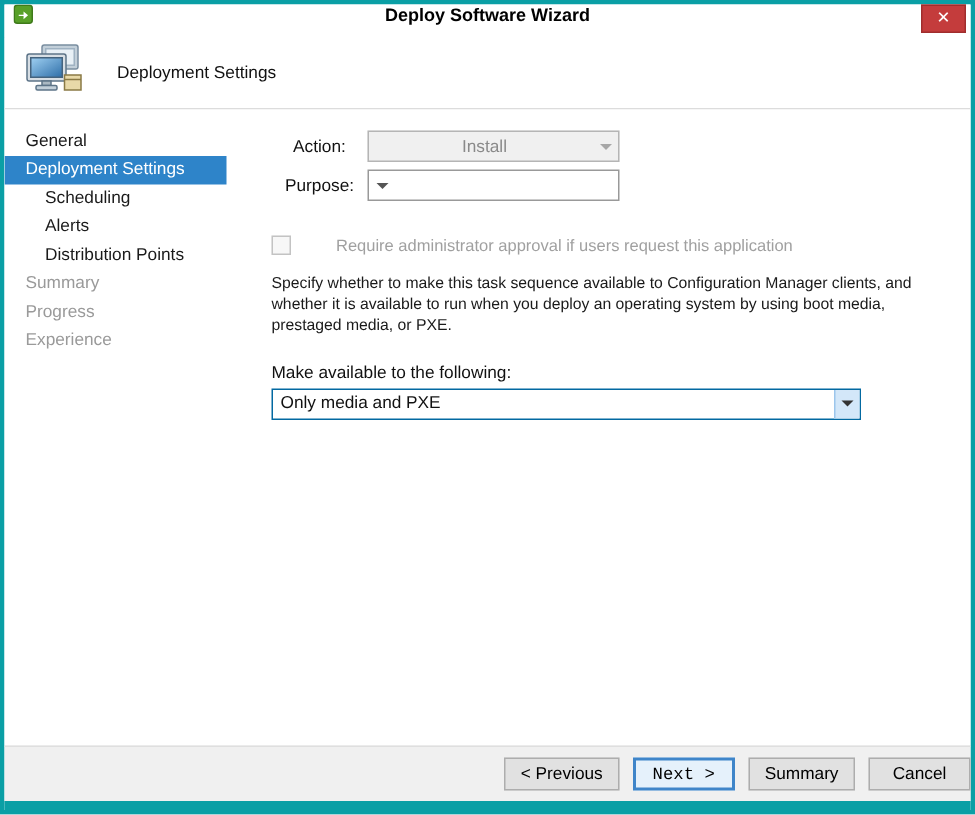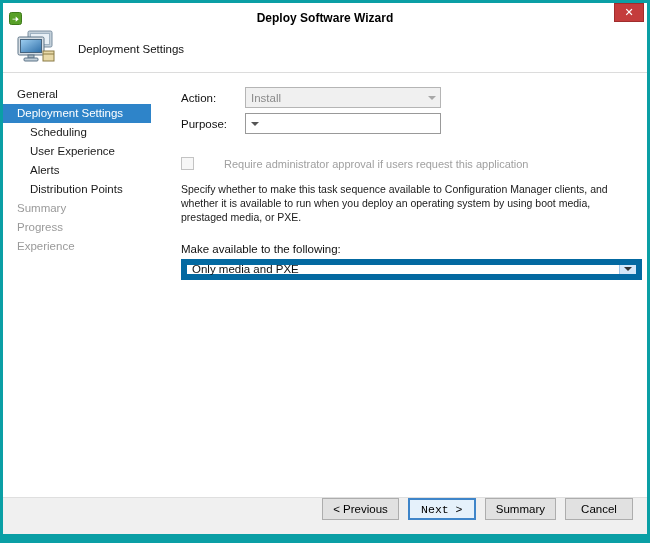--- a/index.html
+++ b/index.html
@@ -9,21 +9,21 @@
   .window{
     width:650px; height:543px;
     border:3px solid #0a9fa5;
     background:#fff;
     display:flex; flex-direction:column;
     position:relative;
   }
 
   
   .titlebar{ height:22px; flex:0 0 auto; position:relative;
-    display:flex; align-items:flex-end; background:#fff; }
+    display:flex; align-items:flex-start; background:#fff; }
   .title-icon{ margin-left:6px; display:flex; align-items:center; }
   .titlebar .title{ position:absolute; left:0; right:0; text-align:center;
     font-size:12px; font-weight:700; color:#000; }
   .close-btn{ position:absolute; right:3px; top:0; width:30px; height:19px;
     background:#c43c3c; border:1px solid #a02d2d;
     display:flex; align-items:center; justify-content:center; cursor:default; }
   .close-btn span{ color:#fff; font-size:11px; line-height:1; }
 
   
   .header{ height:48px; flex:0 0 auto; display:flex; align-items:center;
@@ -37,54 +37,54 @@
   .side-item{ height:19px; line-height:19px; padding-left:14px;
     color:#1a1a1a; white-space:nowrap; cursor:default; }
   .side-item.sub{ padding-left:27px; }
   .side-item.selected{ background:#2e84c9; color:#fff; }
   .side-item.muted{ color:#9a9a9a; }
 
   .content{ flex:1 1 auto; padding:14px 22px 0 8px; }
   .heading{ font-size:13px; font-weight:700; color:#1a66b0; margin-bottom:30px; }
 
   .form{ margin-left:22px; }
-  .row{ display:flex; align-items:center; margin-bottom:5px; }
+  .row{ display:flex; align-items:center; margin-bottom:5px;text-align:center; }
   .row label{ width:64px; font-size:11.5px; color:#111; }
 
   .combo{ height:21px; border:1px solid #999; background:#fff;
-    display:flex; align-items:center; width:196px; }
+    display:flex; align-items:center; width:168px; }
   .combo .val{ flex:1 1 auto; padding-left:5px; font-size:11.5px; color:#111;
     white-space:nowrap; overflow:hidden; }
   .combo .dd{ width:17px; align-self:stretch; display:flex;
     align-items:center; justify-content:center; }
   .arr{ width:0; height:0; border-left:4px solid transparent;
     border-right:4px solid transparent; border-top:4px solid #555; }
 
   .combo.disabled{ background:#f0f0f0; border-color:#b5b5b5; }
   .combo.disabled .val{ color:#8a8a8a; }
   .combo.disabled .arr{ border-top-color:#a7a7a7; }
 
-  .combo.wide{ width:461px; border:6px solid #0369a1; margin-top:4px; }
+  .combo.wide{ width:393px; border:1px solid #0369a1; margin-top:4px; }
   .combo.wide .dd{ background:#d3e7f9; border-left:1px solid #9cc6ec; }
   .combo.wide .arr{ border-top-color:#333; }
 
   .check-row{ display:flex; align-items:center; margin-top:23px;gap:24px; }
   .checkbox{ width:13px; height:13px; border:1px solid #c3c3c3; background:#f7f7f7;
     flex:0 0 auto; }
   .check-label{ margin-left:6px; font-size:11px; color:#a0a0a0; }
 
   .description{ margin-top:12px; width:452px; font-size:10.5px;
     line-height:1.35; color:#1a1a1a; }
 
   .avail-label{ margin-top:18px; font-size:11.5px; color:#111; }
 
   
   .footer{ height:37px; flex:0 0 auto; background:#f0f0f0;
-    border-top:1px solid #dfdfdf; display:flex; 
-    justify-content:flex-end; gap:9px; padding-right:14px; }
+    border-top:1px solid #dfdfdf; display:flex; align-items:center;
+    justify-content:flex-end; gap:9px; }
   .btn{ min-width:68px; height:22px; padding:0 10px;
     background:#e1e1e1; border:1px solid #adadad;
     font-family:"Liberation Sans", sans-serif; font-size:11.5px; color:#000;
     display:flex; align-items:center; justify-content:center; cursor:default; }
   .btn.default{ border:2px solid #3f85c9; background:#e5f1fb;font-family:Liberation Mono, monospace; }
 
   .bottom-strip{ height:6px; flex:0 0 auto; background:#0a9fa5; }
 </style>
 </head>
 <body>
@@ -125,21 +125,20 @@
     </span>
     <div class="header-title">Deployment Settings</div>
   </div>
 
   <div class="body">
 
     <div class="sidebar">
       <div class="side-item">General</div>
       <div class="side-item selected">Deployment Settings</div>
       <div class="side-item sub">Scheduling</div>
-      <div class="side-item sub">User Experience</div>
       <div class="side-item sub">Alerts</div>
       <div class="side-item sub">Distribution Points</div>
       <div class="side-item muted">Summary</div>
       <div class="side-item muted">Progress</div>
       <div class="side-item muted">Experience</div>
     </div>
 
     <div class="content">
 
       <div class="form">

